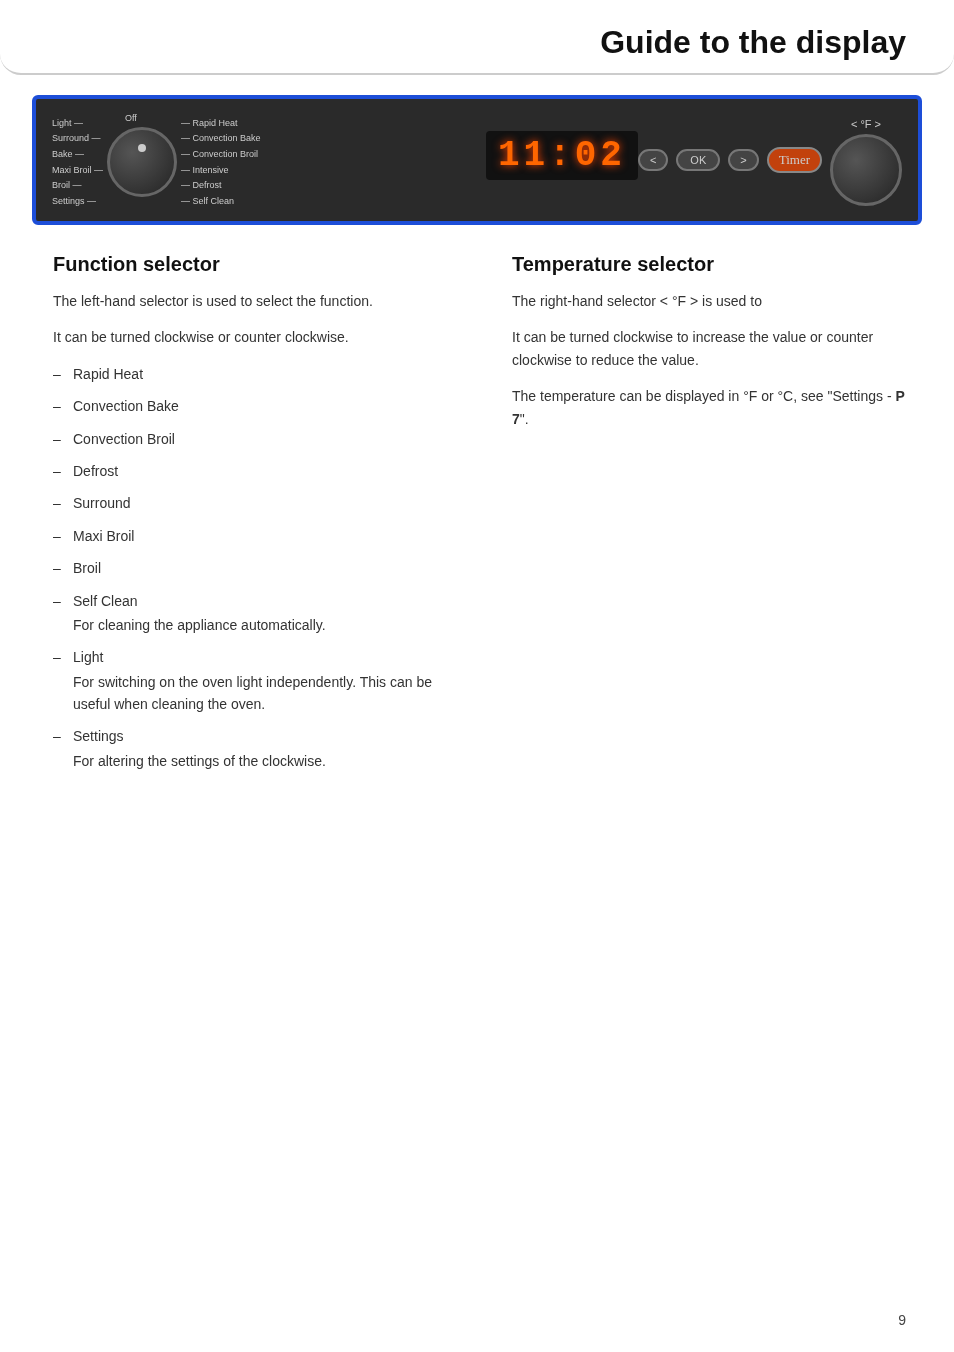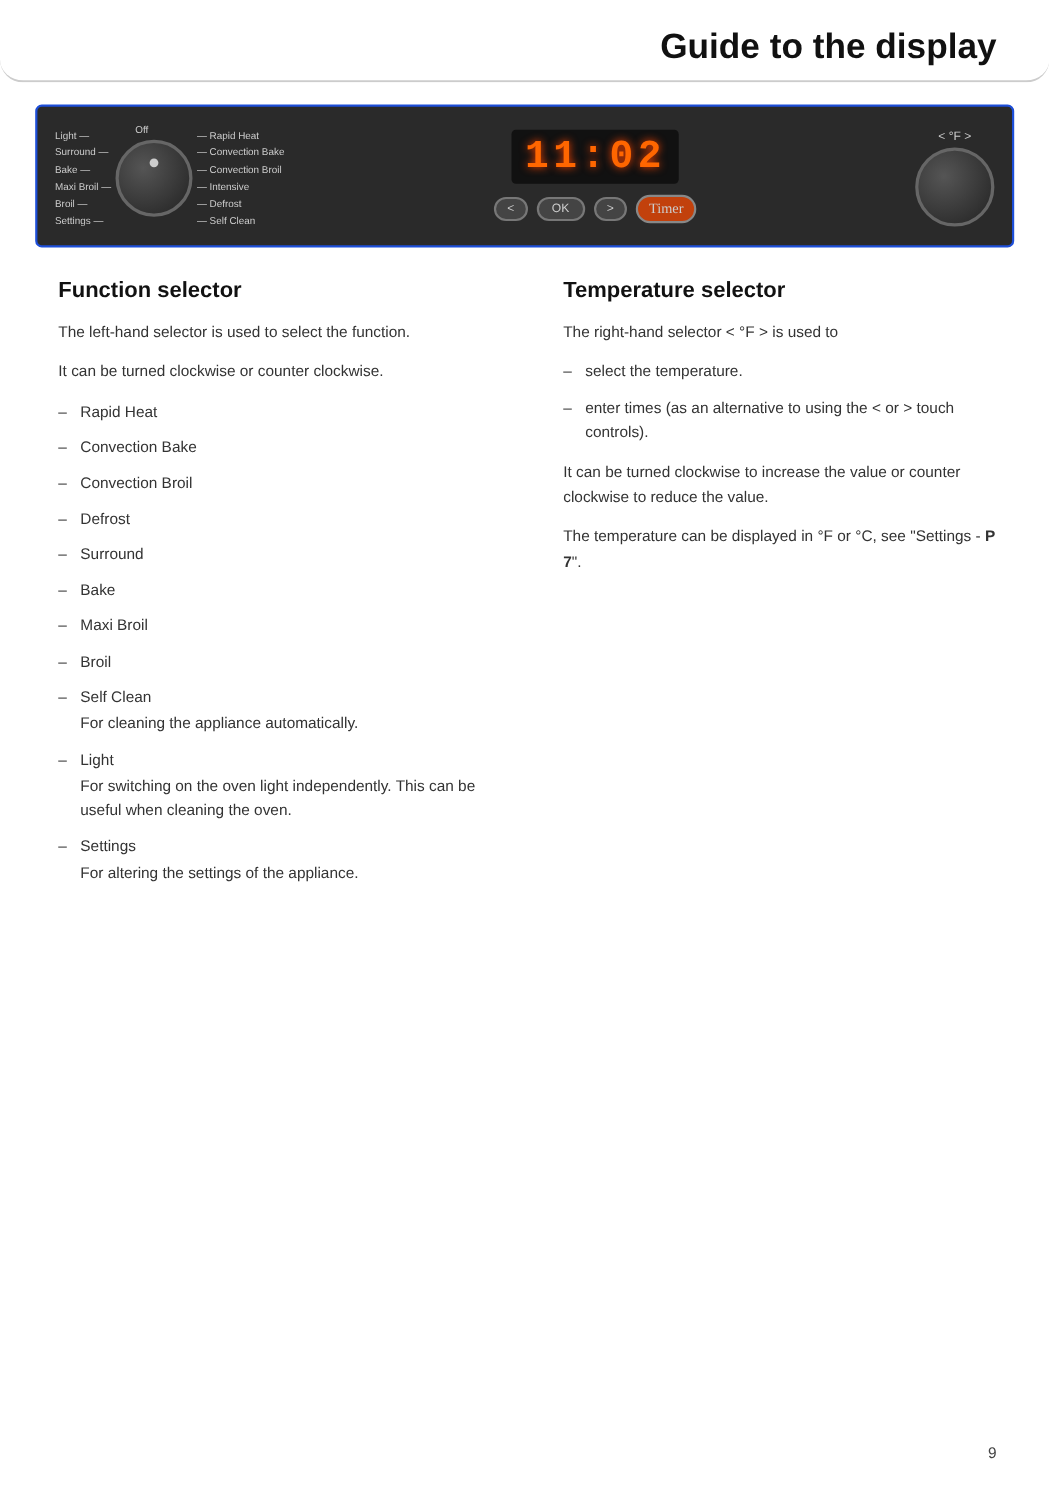--- a/index.html
+++ b/index.html
@@ -22,21 +22,21 @@
     }
     .page-header h1 {
       font-size: 32px;
       font-weight: bold;
       color: #111;
     }
 
     
     .oven-panel {
       margin: 0 32px 28px 32px;
-      border: 2px solid #1d4ed8;
+      border: 4px solid #1d4ed8;
       background: #2a2a2a;
       border-radius: 6px;
       padding: 14px 16px 10px 16px;
       display: flex;
       align-items: center;
       gap: 0;
       min-height: 130px;
       position: relative;
     }
     .left-labels {
@@ -83,21 +83,21 @@
       font-size: 9px;
       color: #ccc;
       white-space: nowrap;
       line-height: 1.4;
     }
 
     
     .center-display {
       flex: 1;
       display: flex;
-      flex-direction: column;
+      flex-direction: row;
       align-items: center;
       justify-content: flex-end;
       padding-bottom: 4px;
     }
     .time-display {
       font-family: 'Courier New', monospace;
       font-size: 36px;
       color: #ff6600;
       letter-spacing: 4px;
       font-weight: bold;
@@ -314,44 +314,39 @@
   <div class="left-col">
     <h2 class="section-title">Function selector</h2>
     <p class="section-intro">The left-hand selector is used to select the function.</p>
     <p class="section-intro">It can be turned clockwise or counter clockwise.</p>
     <ul class="function-list">
       <li><span>Rapid Heat</span></li>
       <li><span>Convection Bake</span></li>
       <li><span>Convection Broil</span></li>
       <li><span>Defrost</span></li>
       <li><span>Surround</span></li>
-      <li><span>Bake</span></li>
       <li><span>Maxi Broil</span></li>
       <li><span>Broil</span></li>
       <li>
         <span>Self Clean</span>
         <span class="sub-text">For cleaning the appliance automatically.</span>
       </li>
       <li>
         <span>Light</span>
         <span class="sub-text">For switching on the oven light independently. This can be useful when cleaning the oven.</span>
       </li>
       <li>
         <span>Settings</span>
-        <span class="sub-text">For altering the settings of the appliance.</span>
+        <span class="sub-text">For altering the settings of the clockwise.</span>
       </li>
     </ul>
   </div>
 
   <div class="right-col">
     <h2 class="section-title">Temperature selector</h2>
     <p class="temp-intro">The right-hand selector &lt; °F &gt; is used to</p>
-    <ul class="temp-list">
-      <li><span>select the temperature.</span></li>
-      <li><span>enter times (as an alternative to using the &lt; or &gt; touch controls).</span></li>
-    </ul>
     <p class="temp-para">It can be turned clockwise to increase the value or counter clockwise to reduce the value.</p>
     <p class="temp-para">The temperature can be displayed in °F or °C, see "Settings - <strong>P  7</strong>".</p>
   </div>
 
 </div>
 
 <div class="page-number">9</div>
 
 </body></html>

